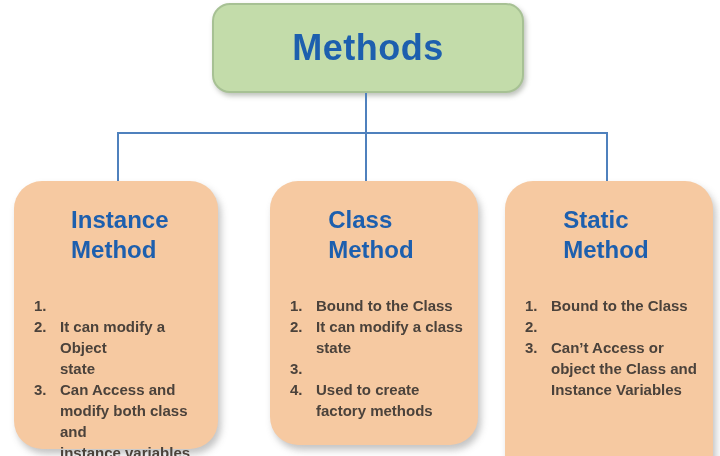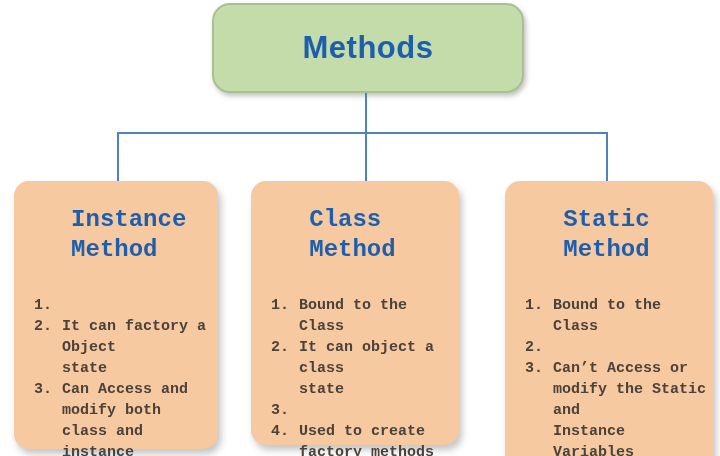--- a/index.html
+++ b/index.html
@@ -24,41 +24,40 @@
     position:absolute;
     left:212px;top:3px;width:312px;height:90px;
     background:var(--root-fill);
     border:2px solid var(--root-border);
     border-radius:18px;
     box-shadow:2px 3px 5px rgba(110,120,105,0.45);
     display:flex;align-items:center;justify-content:center;
   }
   .root-title{
     color:var(--title-text);
-    font-size:31px;
+    font-size:36px;
     font-weight:bold;
     letter-spacing:0.5px;
   }
   
   .connector{position:absolute;background:var(--connector);}
   .conn-center-v{left:365px;top:93px;width:2px;height:90px;}
   .conn-h{left:117px;top:132px;width:491px;height:2px;}
   .conn-left-v{left:117px;top:132px;width:2px;height:51px;}
   .conn-right-v{left:606px;top:132px;width:2px;height:51px;}
   
   .node{
     position:absolute;
     top:181px;
     background:var(--node-fill);
-    border-radius:15px;
+    border-radius:28px;
     box-shadow:3px 5px 7px rgba(125,125,125,0.45);
-    font-family:Liberation Mono, monospace;
   }
   .node-1{left:14px;width:204px;height:268px;}
-  .node-2{left:251px;width:208px;height:264px;}
+  .node-2{left:270px;width:208px;height:264px;}
   .node-3{left:505px;width:208px;height:310px;}
   .node-title{
     margin:24px 8px 0 28%;
     color:var(--title-text);
     font-size:24px;
     line-height:30px;
     font-weight:bold;
     white-space:pre-line;
   }
   .node-list{
@@ -97,21 +96,21 @@
 
   <div class="node node-1">
     <div class="node-title">Instance
 Method</div>
     <ol class="node-list">
         <li>
           <span class="num">1.</span>
         </li>
         <li>
           <span class="num">2.</span>
-          <span class="txt">It can factory a Object
+          <span class="txt">It can modify a Object
 state</span>
         </li>
         <li>
           <span class="num">3.</span>
           <span class="txt">Can Access and
 modify both class and
 instance variables</span>
         </li>
       </ol>
   </div>
@@ -119,21 +118,21 @@
   <div class="node node-2">
     <div class="node-title">Class
 Method</div>
     <ol class="node-list">
         <li>
           <span class="num">1.</span>
           <span class="txt">Bound to the Class</span>
         </li>
         <li>
           <span class="num">2.</span>
-          <span class="txt">It can object a class
+          <span class="txt">It can modify a class
 state</span>
         </li>
         <li>
           <span class="num">3.</span>
         </li>
         <li>
           <span class="num">4.</span>
           <span class="txt">Used to create
 factory methods</span>
         </li>
@@ -147,19 +146,19 @@
         <li>
           <span class="num">1.</span>
           <span class="txt">Bound to the Class</span>
         </li>
         <li>
           <span class="num">2.</span>
         </li>
         <li>
           <span class="num">3.</span>
           <span class="txt">Can’t Access or
-modify the Static and
+object the Class and
 Instance Variables</span>
         </li>
       </ol>
   </div>
 
 </div>
 
 </body></html>

